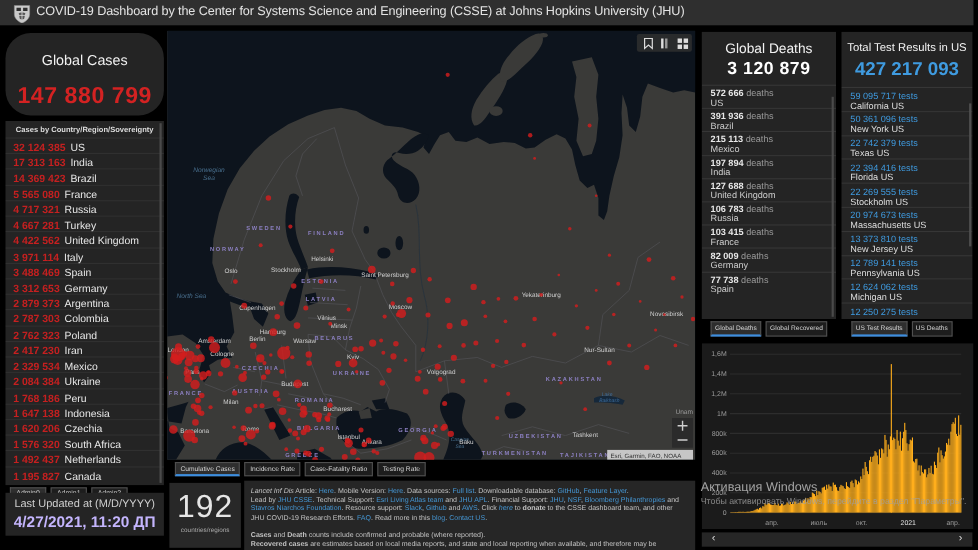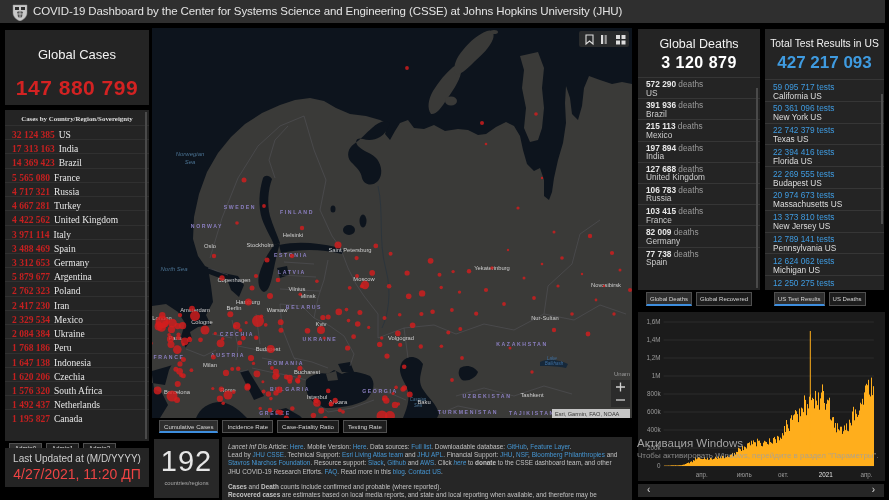--- a/index.html
+++ b/index.html
@@ -5,37 +5,37 @@
 html,body{width:889px;height:500px;background:#000;overflow:hidden;
   font-family:"Liberation Sans",sans-serif;}
 #stage{position:relative;width:889px;height:404px;background:#000;}
 .abs{position:absolute;}
 .panel{background:#242424;position:absolute;}
 
 #hdr{left:4px;top:2px;width:885px;height:23px;background:#2f2f2f;}
 #hdr .ttl{position:absolute;left:33px;top:5px;font-size:11.5px;color:#e3e3e3;letter-spacing:-0.1px;}
 #logo{position:absolute;left:12px;top:4px;}
 
-#gc{left:5px;top:30px;width:144px;height:75px;text-align:center;}
+#gc{left:5px;top:30px;width:144px;height:75px;text-align:center;border-radius:23px;}
 #gc .t{margin-top:17px;font-size:13px;color:#f2f2f2;}
 #gc .n{margin-top:14px;font-size:21px;font-weight:bold;color:#d32222;letter-spacing:0.5px;}
-#clist{left:5px;top:110px;width:144px;height:331px;overflow:hidden;font-family:Liberation Serif, serif;}
+#clist{left:5px;top:110px;width:144px;height:331px;overflow:hidden;}
 #clist .hd{font-size:6.9px;font-weight:bold;color:#dedede;text-align:center;padding:5px 0 3px;}
 .crow{height:14.23px;line-height:14.23px;border-top:1px solid #303030;padding-left:7px;white-space:nowrap;}
 .cnum{color:#c52020;font-weight:bold;font-size:9.5px;}
 .cname{color:#e8e8e8;font-size:9.5px;}
 #clsb{left:145px;top:112px;width:2px;height:327px;background:#4a4a4a;}
 .tabs{position:absolute;display:flex;gap:4px;}
 .tab{background:#1d1d1d;border:1px solid #4f4f4f;color:#d6d6d6;text-align:center;}
 .tab.act{background:#2e2e2e;border-bottom:2px solid #3e8ede;}
 #atabs{left:9px;top:443px;}
 #atabs .tab{width:33px;height:11px;font-size:6.3px;line-height:9px;}
 #lu{left:5px;top:448px;width:144px;height:39px;text-align:center;}
 #lu .t{margin-top:5px;font-size:10px;color:#cfcfcf;}
-#lu .n{font-size:14px;font-weight:normal;color:#ef4444;margin-top:2px;}
+#lu .n{font-size:14px;font-weight:bold;color:#c4b5fd;margin-top:2px;}
 
 #map{left:152px;top:28px;width:480px;height:390px;background:#0d141d;}
 #mtabs{left:159px;top:420px;}
 #mtabs .tab{height:13px;font-size:6.1px;line-height:11px;padding:0 4px;}
 
 #c192{left:154px;top:439px;width:65px;height:59px;background:#282828;text-align:center;}
 #c192 .n{font-size:29px;color:#e6e6e6;margin-top:6px;letter-spacing:1px;}
 #c192 .s{font-size:5.8px;color:#aaa;margin-top:2px;}
 #txt{left:222px;top:437px;width:410px;height:63px;background:#262626;
   font-size:6.4px;line-height:8.2px;color:#c2c2c2;padding:6px 0 0 6px;white-space:nowrap;overflow:hidden;}
@@ -92,21 +92,22 @@
       <div class="crow"><span class="cnum">32 124 385</span> <span class="cname">US</span></div>
       <div class="crow"><span class="cnum">17 313 163</span> <span class="cname">India</span></div>
       <div class="crow"><span class="cnum">14 369 423</span> <span class="cname">Brazil</span></div>
       <div class="crow"><span class="cnum">5 565 080</span> <span class="cname">France</span></div>
       <div class="crow"><span class="cnum">4 717 321</span> <span class="cname">Russia</span></div>
       <div class="crow"><span class="cnum">4 667 281</span> <span class="cname">Turkey</span></div>
       <div class="crow"><span class="cnum">4 422 562</span> <span class="cname">United Kingdom</span></div>
       <div class="crow"><span class="cnum">3 971 114</span> <span class="cname">Italy</span></div>
       <div class="crow"><span class="cnum">3 488 469</span> <span class="cname">Spain</span></div>
       <div class="crow"><span class="cnum">3 312 653</span> <span class="cname">Germany</span></div>
-      <div class="crow"><span class="cnum">5 879 677</span> <span class="cname">Argentina</span></div>
+      <div class="crow"><span class="cnum">2 879 373</span> <span class="cname">Argentina</span></div>
+      <div class="crow"><span class="cnum">2 787 303</span> <span class="cname">Colombia</span></div>
       <div class="crow"><span class="cnum">2 762 323</span> <span class="cname">Poland</span></div>
       <div class="crow"><span class="cnum">2 417 230</span> <span class="cname">Iran</span></div>
       <div class="crow"><span class="cnum">2 329 534</span> <span class="cname">Mexico</span></div>
       <div class="crow"><span class="cnum">2 084 384</span> <span class="cname">Ukraine</span></div>
       <div class="crow"><span class="cnum">1 768 186</span> <span class="cname">Peru</span></div>
       <div class="crow"><span class="cnum">1 647 138</span> <span class="cname">Indonesia</span></div>
       <div class="crow"><span class="cnum">1 620 206</span> <span class="cname">Czechia</span></div>
       <div class="crow"><span class="cnum">1 576 320</span> <span class="cname">South Africa</span></div>
       <div class="crow"><span class="cnum">1 492 437</span> <span class="cname">Netherlands</span></div>
       <div class="crow"><span class="cnum">1 195 827</span> <span class="cname">Canada</span></div>
@@ -483,21 +484,21 @@
 <a>Stavros Niarchos Foundation</a>. Resource support: <a>Slack</a>, <a>Github</a> and <a>AWS</a>. Click <a class="i">here</a> to <span class="b">donate</span> to the CSSE dashboard team, and other<br>
 JHU COVID-19 Research Efforts. <a>FAQ</a>. Read more in this <a>blog</a>. <a>Contact US</a>.<br>
 <span style="display:block;height:7px"></span>
 <span class="b">Cases</span> and <span class="b">Death</span> counts include confirmed and probable (where reported).<br>
 <span class="b">Recovered cases</span> are estimates based on local media reports, and state and local reporting when available, and therefore may be</div>
 <div id="gd" class="panel">
       <div class="t">Global Deaths</div>
       <div class="n">3 120 879</div>
       <div class="lst">
         <div class="drow">
-          <div class="dl1"><b>572 290</b> <span class="dg">deaths</span></div>
+          <div class="dl1"><b>572 666</b> <span class="dg">deaths</span></div>
           <div class="dl2">US</div>
         </div>
         <div class="drow">
           <div class="dl1"><b>391 936</b> <span class="dg">deaths</span></div>
           <div class="dl2">Brazil</div>
         </div>
         <div class="drow">
           <div class="dl1"><b>215 113</b> <span class="dg">deaths</span></div>
           <div class="dl2">Mexico</div>
         </div>
@@ -543,21 +544,21 @@
         <div class="trow">
           <div class="tl1">22 742 379 tests</div>
           <div class="tl2">Texas US</div>
         </div>
         <div class="trow">
           <div class="tl1">22 394 416 tests</div>
           <div class="tl2">Florida US</div>
         </div>
         <div class="trow">
           <div class="tl1">22 269 555 tests</div>
-          <div class="tl2">Budapest US</div>
+          <div class="tl2">Stockholm US</div>
         </div>
         <div class="trow">
           <div class="tl1">20 974 673 tests</div>
           <div class="tl2">Massachusetts US</div>
         </div>
         <div class="trow">
           <div class="tl1">13 373 810 tests</div>
           <div class="tl2">New Jersey US</div>
         </div>
         <div class="trow">

